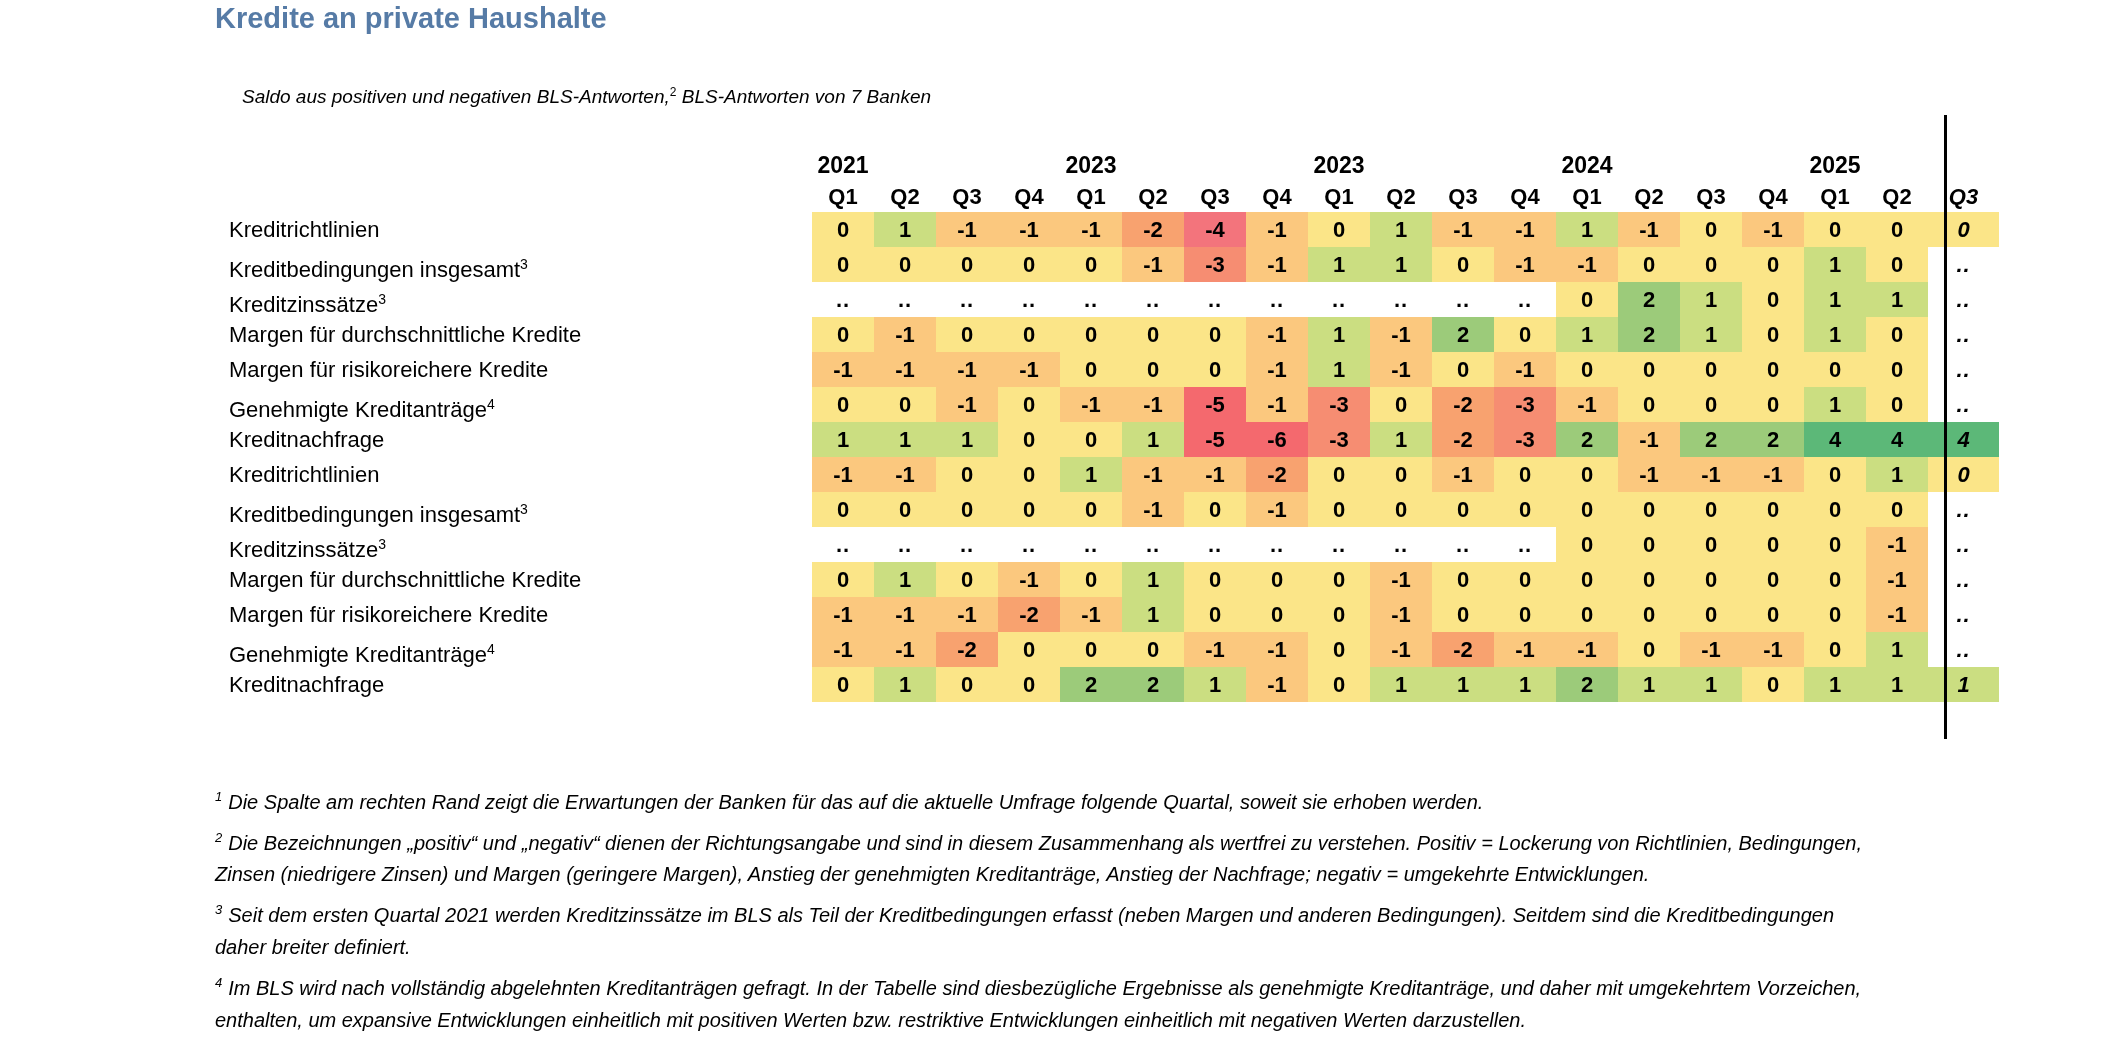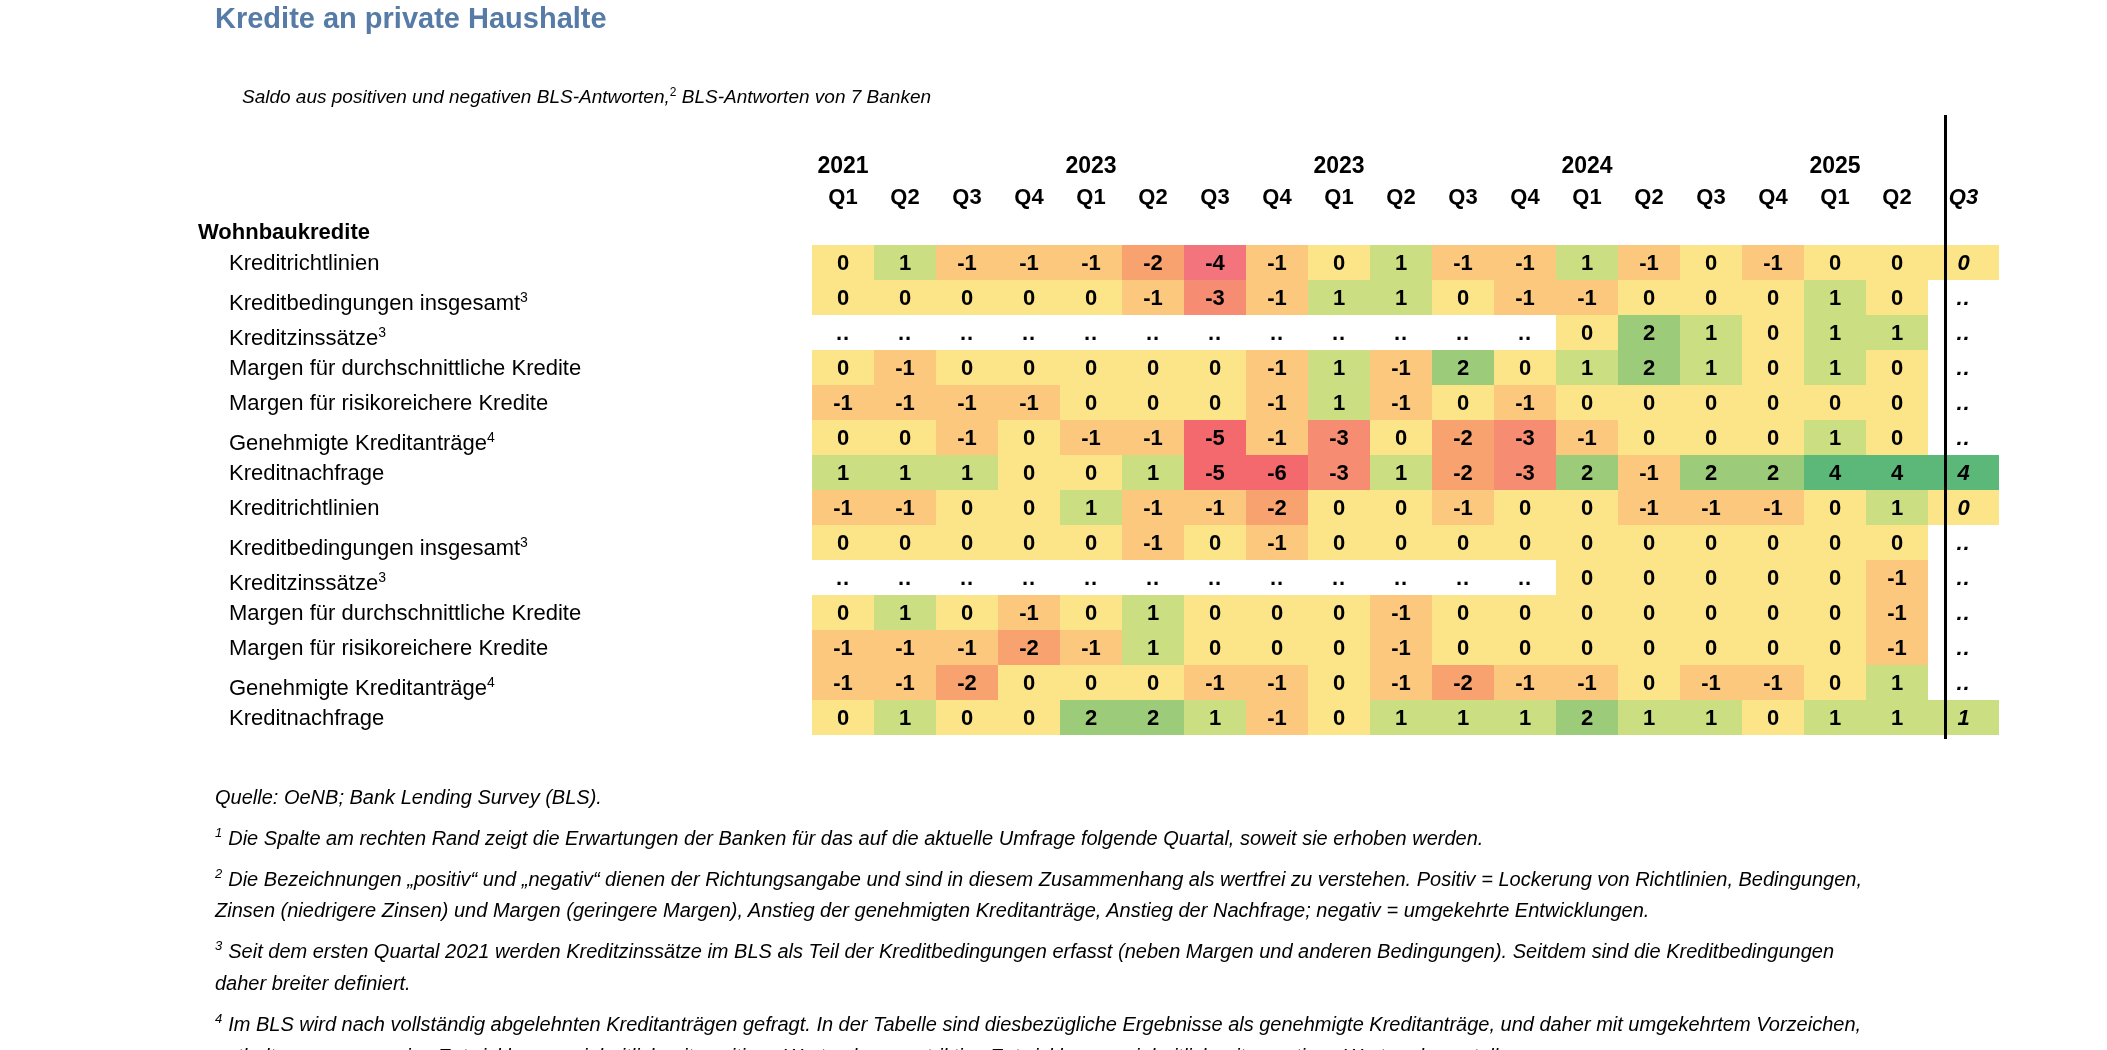--- a/index.html
+++ b/index.html
@@ -58,23 +58,20 @@
         <div class="cell qcell">Q3</div>
         <div class="cell qcell">Q4</div>
         <div class="cell qcell">Q1</div>
         <div class="cell qcell">Q2</div>
         <div class="cell qcell">Q3</div>
         <div class="cell qcell">Q4</div>
         <div class="cell qcell">Q1</div>
         <div class="cell qcell">Q2</div>
         <div class="cell exp qcell">Q3</div>
       </div>
-      <div class="trow secrow">
-        <div class="rlabel seclabel">Wohnbaukredite</div>
-      </div>
       <div class="trow drow">
         <div class="rlabel">Kreditrichtlinien</div>
         <div class="cell" style="background: rgb(251, 229, 136);">0</div>
         <div class="cell" style="background: rgb(203, 222, 129);">1</div>
         <div class="cell" style="background: rgb(251, 200, 126);">-1</div>
         <div class="cell" style="background: rgb(251, 200, 126);">-1</div>
         <div class="cell" style="background: rgb(251, 200, 126);">-1</div>
         <div class="cell" style="background: rgb(248, 162, 111);">-2</div>
         <div class="cell" style="background: rgb(243, 116, 124);">-4</div>
         <div class="cell" style="background: rgb(251, 200, 126);">-1</div>
@@ -372,19 +369,18 @@
         <div class="cell" style="background: rgb(203, 222, 129);">1</div>
         <div class="cell" style="background: rgb(203, 222, 129);">1</div>
         <div class="cell" style="background: rgb(251, 229, 136);">0</div>
         <div class="cell" style="background: rgb(203, 222, 129);">1</div>
         <div class="cell" style="background: rgb(203, 222, 129);">1</div>
         <div class="cell exp" style="background: rgb(203, 222, 129);">1</div>
       </div>
     </div>
   <div class="vline"></div>
   <div id="footnotes">
-      <div class="fnblock">Quelle: OeNB; Bank Lending Survey (BLS).</div>
       <div class="fnblock"><sup>1</sup><span>Die Spalte am rechten Rand zeigt die Erwartungen der Banken für das auf die aktuelle Umfrage folgende Quartal, soweit sie erhoben werden.</span></div>
       <div class="fnblock"><sup>2</sup><span>Die Bezeichnungen „positiv“ und „negativ“ dienen der Richtungsangabe und sind in diesem Zusammenhang als wertfrei zu verstehen. Positiv = Lockerung von Richtlinien, Bedingungen,</span><br><span>Zinsen (niedrigere Zinsen) und Margen (geringere Margen), Anstieg der genehmigten Kreditanträge, Anstieg der Nachfrage; negativ = umgekehrte Entwicklungen.</span></div>
       <div class="fnblock"><sup>3</sup><span>Seit dem ersten Quartal 2021 werden Kreditzinssätze im BLS als Teil der Kreditbedingungen erfasst (neben Margen und anderen Bedingungen). Seitdem sind die Kreditbedingungen</span><br><span>daher breiter definiert.</span></div>
       <div class="fnblock"><sup>4</sup><span>Im BLS wird nach vollständig abgelehnten Kreditanträgen gefragt. In der Tabelle sind diesbezügliche Ergebnisse als genehmigte Kreditanträge, und daher mit umgekehrtem Vorzeichen,</span><br><span>enthalten, um expansive Entwicklungen einheitlich mit positiven Werten bzw. restriktive Entwicklungen einheitlich mit negativen Werten darzustellen.</span></div>
     </div>
 </div>
 
 </body></html>

